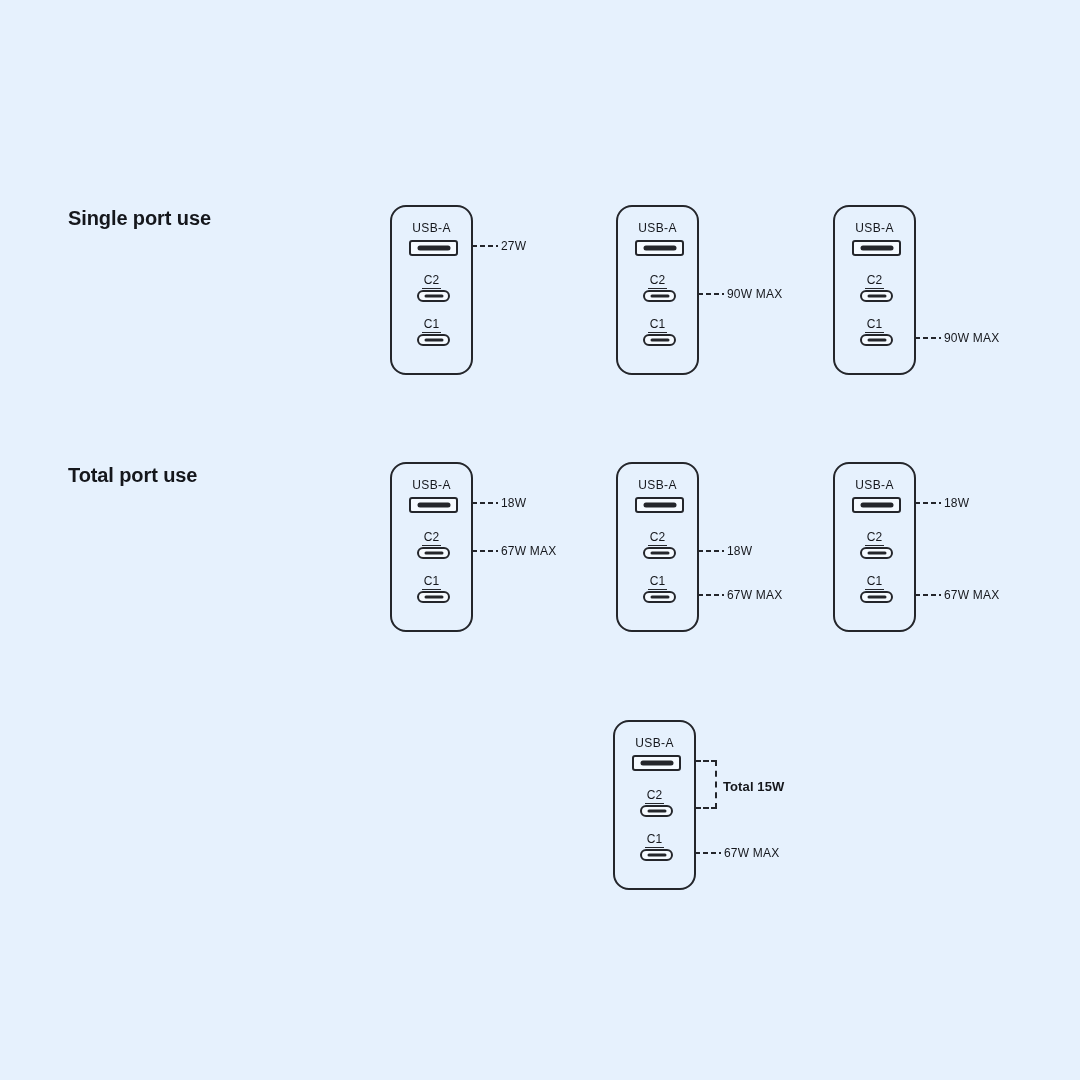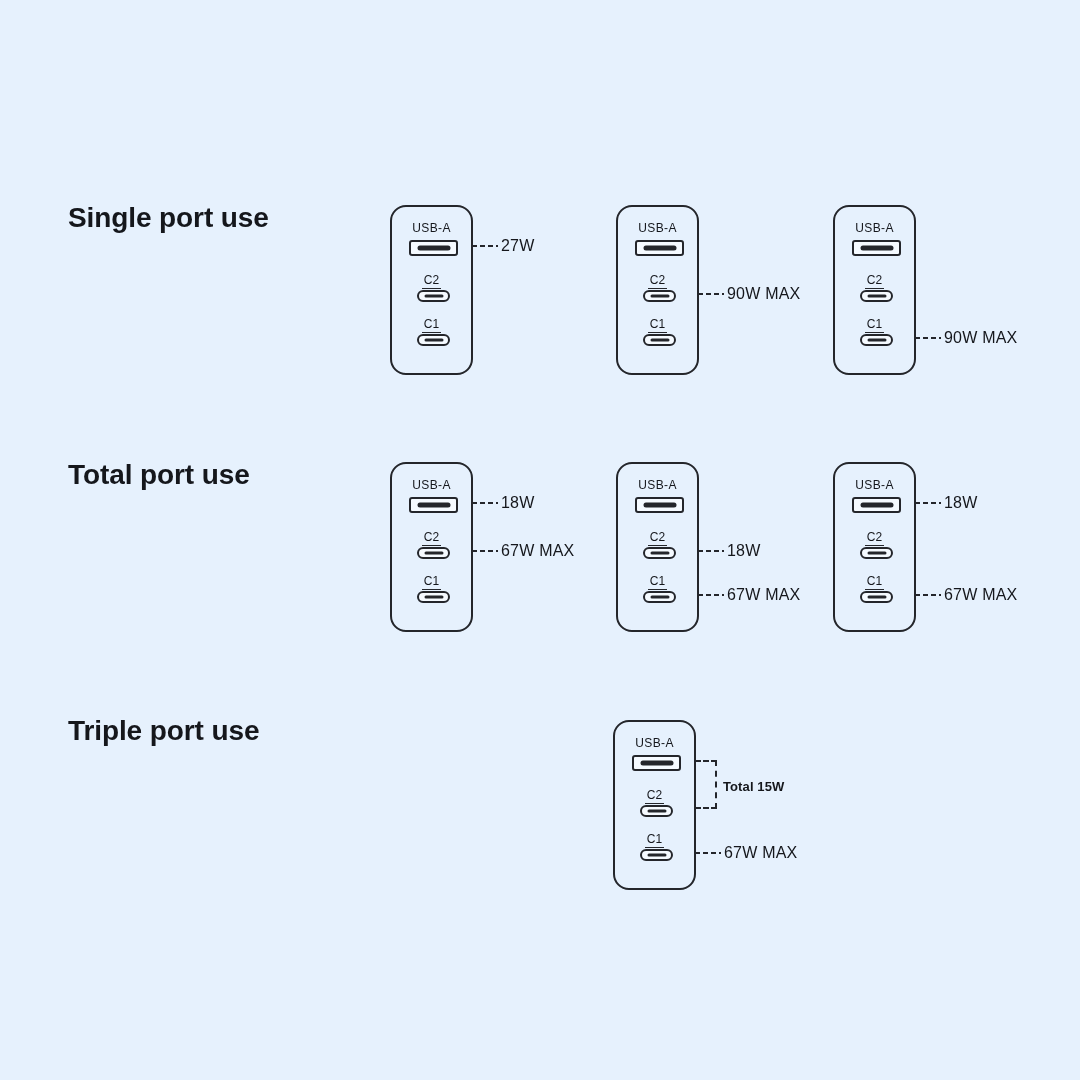--- a/index.html
+++ b/index.html
@@ -8,21 +8,21 @@
     --text:#15171c;
     --port-fill:#f5faff;
   }
   html,body{margin:0;padding:0;background:var(--bg);}
   .stage{
     position:relative;width:1080px;height:1080px;background:var(--bg);
     font-family:"Liberation Sans", sans-serif;color:var(--text);overflow:hidden;
   }
   .section-heading{
     position:absolute;left:68px;margin:0;
-    font-size:28px;font-weight:700;line-height:30px;letter-spacing:-0.1px;color:var(--text);
+    font-size:20px;font-weight:700;line-height:30px;letter-spacing:-0.1px;color:var(--text);
   }
   .charger{position:absolute;width:83px;height:170px;}
   .charger-body{
     position:absolute;left:0;top:0;width:83px;height:170px;box-sizing:border-box;
     border:2px solid var(--stroke);border-radius:16px;background:transparent;
   }
   .plabel-row{position:absolute;left:0;width:100%;text-align:center;line-height:13px;}
   .plabel{font-size:12px;font-weight:500;letter-spacing:0.4px;color:var(--text);}
   .plabel.u{display:inline-block;border-bottom:1.5px solid var(--stroke);padding:0 2px 1px 2px;letter-spacing:0.2px;}
   .usba-port{
@@ -42,40 +42,39 @@
     width:19px;height:3px;background:var(--stroke);border-radius:1.5px;display:block;
   }
   .anno{
     position:absolute;left:82px;display:flex;align-items:center;height:18px;
     transform:translateY(-50%);white-space:nowrap;
   }
   .dash{
     width:26px;height:2px;display:block;
     background:repeating-linear-gradient(90deg,var(--stroke) 0 5px,transparent 5px 8px);
   }
-  .anno-label{margin-left:3px;font-size:16px;letter-spacing:0.2px;color:var(--text);}
+  .anno-label{margin-left:3px;font-size:12px;letter-spacing:0.2px;color:var(--text);}
   .bracket{
     position:absolute;left:82px;top:40px;width:22px;height:49px;box-sizing:border-box;
     border-top:2px dashed var(--stroke);
     border-right:2px dashed var(--stroke);
     border-bottom:2px dashed var(--stroke);
   }
   .anno-total{
     position:absolute;left:110px;transform:translateY(-50%);
     font-size:13px;font-weight:700;letter-spacing:0.1px;color:var(--text);white-space:nowrap;
   }
 </style>
 </head>
 <body>
 
 <div class="stage">
 
   <h2 class="section-heading" style="top:203px">Single port use</h2>
   <h2 class="section-heading" style="top:460px">Total port use</h2>
-  <h2 class="section-heading" style="top:716px">Triple port use</h2>
 
   <div class="charger" style="left:390px;top:205px">
     <div class="charger-body">
       <div class="plabel-row" style="top:13px"><span class="plabel">USB-A</span></div>
       <div class="usba-port">
           <i class="usba-pin"></i>
         </div>
       <div class="plabel-row" style="top:65px"><span class="plabel u">C2</span></div>
       <div class="c-port" style="top:83px">
           <i class="c-pin"></i>

